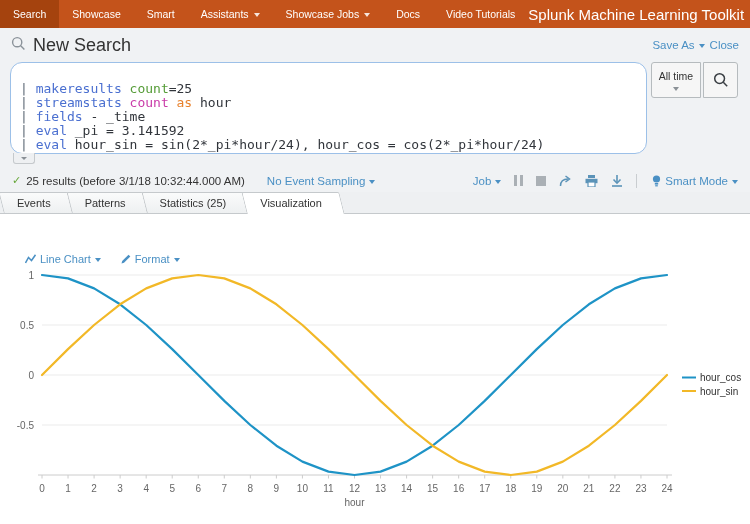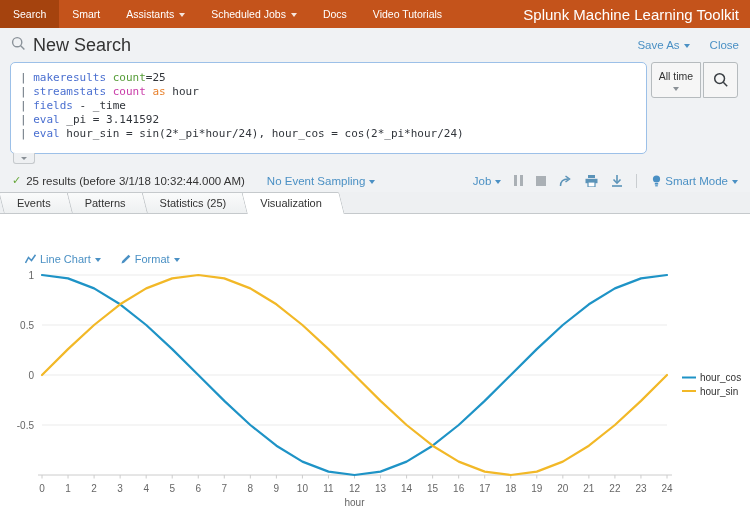--- a/index.html
+++ b/index.html
@@ -12,27 +12,27 @@
   .nav-item{color:#fff;font-size:10.5px;display:flex;align-items:center;gap:5px;padding:4px 13px;cursor:pointer;white-space:nowrap;}
   .nav-item.active{background:#a5430e;}
   .app-title{margin-left:auto;color:#fff;font-size:15px;display:flex;align-items:center;padding-right:11px;white-space:nowrap;}
 
   
   .gray-bg{position:absolute;top:28px;left:0;right:0;height:185px;background:#f0f2f4;}
 
   
   .search-head{position:absolute;top:28px;left:0;right:0;height:34px;display:flex;align-items:center;padding:0 11px;box-sizing:border-box;}
   .search-head h1{font-size:18px;font-weight:400;color:#333;margin:0 0 0 7px;}
-  .head-links{margin-left:auto;display:flex;gap:20px;font-size:11.5px;}
+  .head-links{margin-left:auto;display:flex;gap:5px;font-size:11.5px;}
   .blue{color:#4a90c4;cursor:pointer;display:inline-flex;align-items:center;gap:4px;text-decoration:none;}
 
   .caret{display:inline-block;width:0;height:0;border-left:3.5px solid transparent;border-right:3.5px solid transparent;border-top:4px solid currentColor;position:relative;top:1px;}
 
   
-  .query-box{position:absolute;top:62px;left:10px;width:637px;height:92px;background:#fff;border:1px solid #9cc0e8;border-radius:5px;box-sizing:border-box;padding:8px 9px;font-family:"DejaVu Sans Mono",monospace;font-size:11px;line-height:13.9px;overflow:hidden;cursor:text;}
+  .query-box{position:absolute;top:62px;left:10px;width:637px;height:92px;background:#fff;border:1px solid #9cc0e8;border-radius:12px;box-sizing:border-box;padding:19px 9px;font-family:"DejaVu Sans Mono",monospace;font-size:13px;line-height:13.9px;overflow:hidden;cursor:text;}
   .q-line{white-space:pre;}
   .tok-pipe{color:#5f6b77}.tok-cmd{color:#4a6fd0}.tok-green{color:#559c37}
   .tok-magenta{color:#c93ba8}.tok-orange{color:#e8822e}.tok-plain{color:#31353b}
 
   .time-btn{position:absolute;top:62px;left:651px;width:50px;height:36px;background:#f6f6f6;border:1px solid #b6bbbe;border-radius:3px 0 0 3px;font-size:10.5px;color:#333;display:flex;align-items:center;justify-content:center;gap:4px;box-sizing:border-box;cursor:pointer;flex-direction:column;}
   .time-btn .caret{color:#8a9096;}
   .go-btn{position:absolute;top:62px;left:703px;width:35px;height:36px;background:#f6f6f6;border:1px solid #b6bbbe;border-radius:0 3px 3px 0;display:flex;align-items:center;justify-content:center;box-sizing:border-box;cursor:pointer;}
   .expand-tab{position:absolute;top:153px;left:13px;width:20px;height:10px;background:#eef0f2;border:1px solid #c5c9cc;border-top:none;border-radius:0 0 3px 3px;display:flex;align-items:center;justify-content:center;cursor:pointer;}
   .expand-tab .caret{border-left-width:3px;border-right-width:3px;border-top-width:3.5px;color:#8a9096;top:0;}
 
@@ -64,28 +64,31 @@
 <body>
 
 <div class="screen">
 
   <nav class="topnav">
     <div class="nav-items">
         <div class="nav-item active">
           <span>Search</span>
         </div>
         <div class="nav-item">
+          <span>Showcase</span>
+        </div>
+        <div class="nav-item">
           <span>Smart</span>
         </div>
         <div class="nav-item">
           <span>Assistants</span>
           <span class="caret" style="color: rgba(255, 255, 255, 0.85);"></span>
         </div>
         <div class="nav-item">
-          <span>Scheduled Jobs</span>
+          <span>Showcase Jobs</span>
           <span class="caret" style="color: rgba(255, 255, 255, 0.85);"></span>
         </div>
         <div class="nav-item">
           <span>Docs</span>
         </div>
         <div class="nav-item">
           <span>Video Tutorials</span>
         </div>
       </div>
     <div class="app-title">Splunk Machine Learning Toolkit</div>

